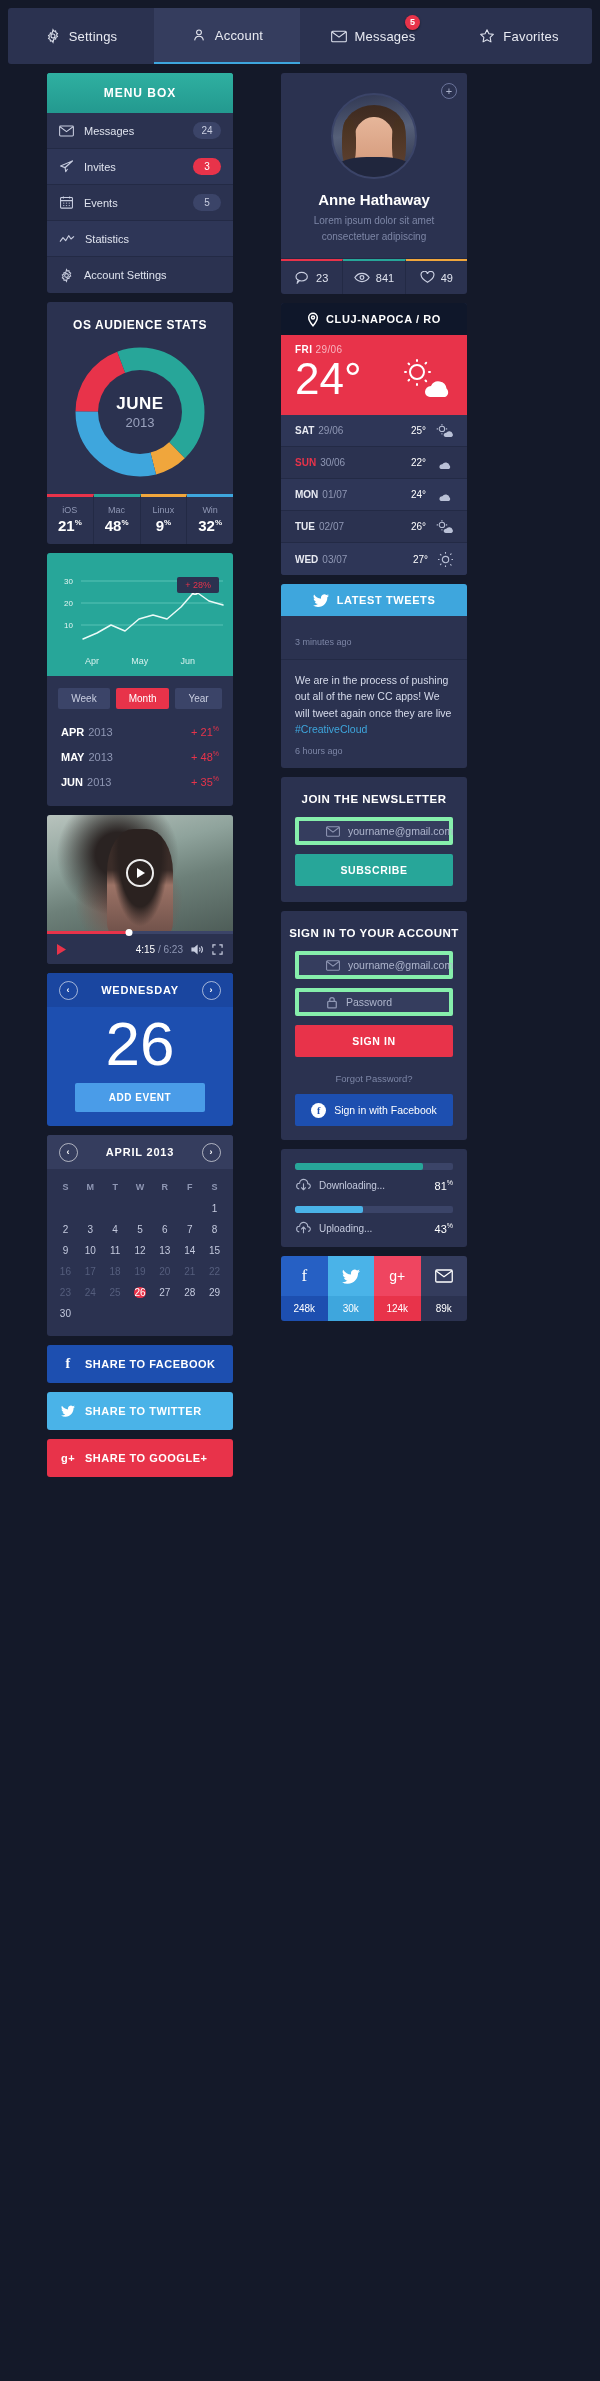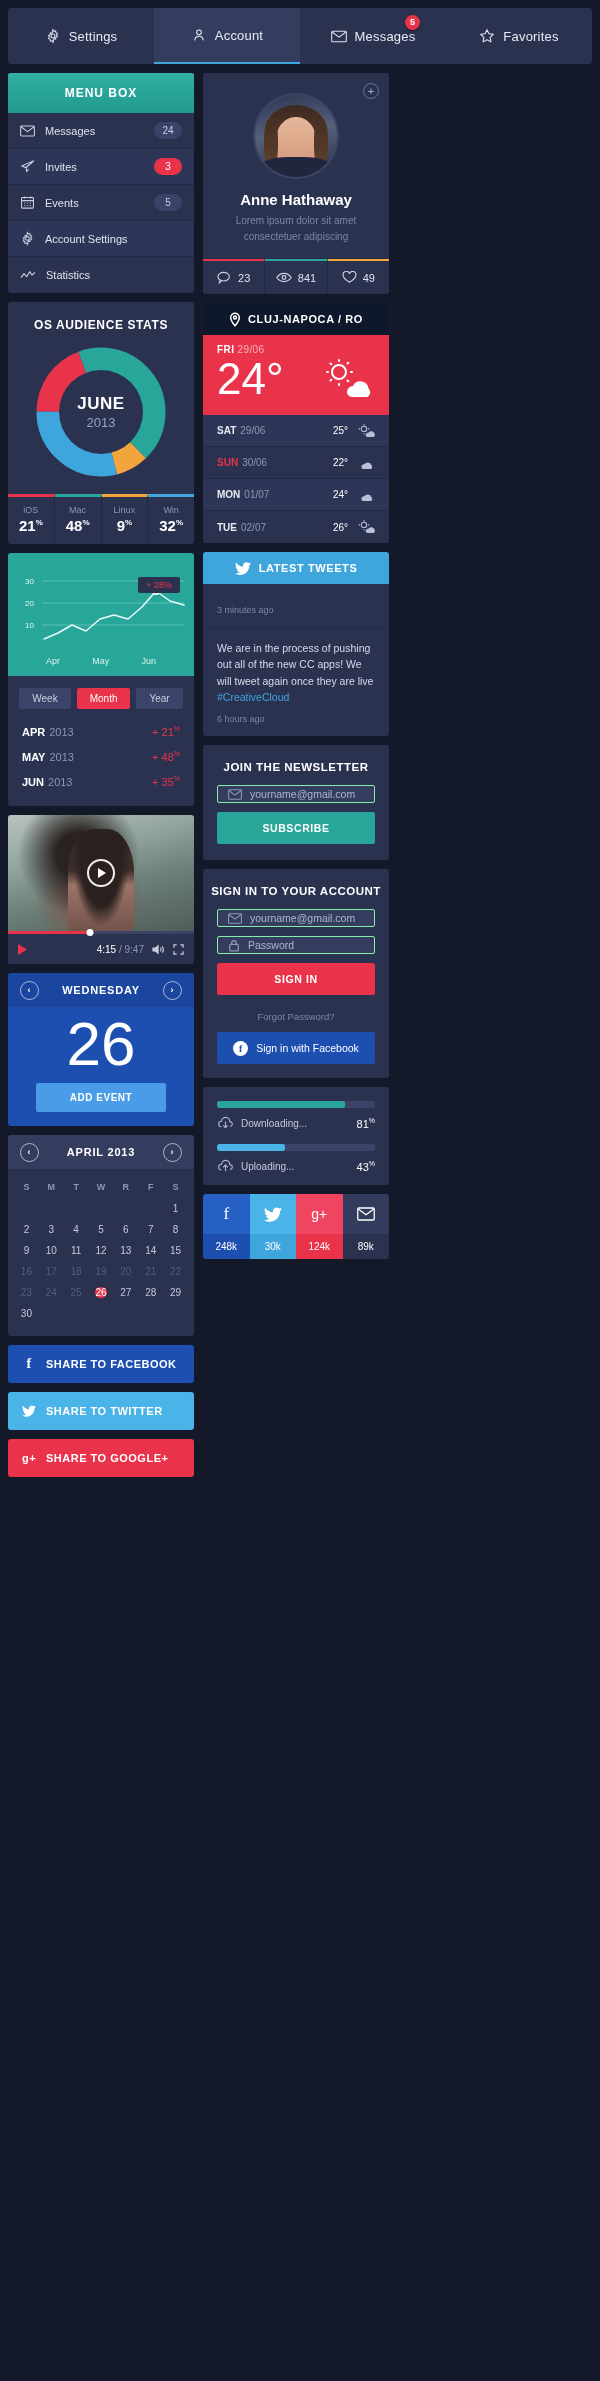--- a/index.html
+++ b/index.html
@@ -30,21 +30,21 @@
     position: absolute; top: 7px; right: 26px;
     background: #e8334a; color: #fff;
     font-size: 9px; font-weight: bold;
     width: 15px; height: 15px; line-height: 15px;
     border-radius: 50%; text-align: center;
     box-shadow: 0 1px 2px rgba(0,0,0,.5);
   }
 
   
   .cols { display: flex; gap: 9px; padding: 9px 8px 8px 8px; }
-  .col { width: 186px; display: flex; flex-direction: column; gap: 9px; }
+  .col { width: 186px; display: flex; flex-direction: column; gap: 9px; margin-left: 39px; }
   .col-right { width: 186px; }
   .card { background: #2b3250; border-radius: 3px; overflow: hidden; }
 
   
   .menu-head {
     background: #27a699; text-align: center;
     font-size: 12px; font-weight: bold; letter-spacing: 1px;
     padding: 13px 0; color: #fff;
     background-image: linear-gradient(#2fb0a1, #23998f);
   }
@@ -287,22 +287,22 @@
   .tw-text a { color: #3ea6dd; text-decoration: none; }
   .tw-time { font-size: 9px; color: #7d86a6; margin-top: 9px; }
 
   
   .form-title {
     text-align: center; font-size: 11.5px; font-weight: bold;
     letter-spacing: .5px; padding: 16px 0 12px;
   }
   .field {
     display: flex; align-items: center; gap: 8px;
-    margin: 0 14px 9px; height: 18px; padding: 0 10px;
-    background: #353d5e; border: 1px solid #86efac; border-radius: 2px;
+    margin: 0 14px 9px; height: 28px; padding: 0 27px;
+    background: #353d5e; border: 4px solid #86efac; border-radius: 2px;
     font-size: 10.5px; color: #aeb5cc;
   }
   .btn-primary {
     display: block; margin: 3px 14px 16px; padding: 10px 0;
     text-align: center; font-size: 10.5px; font-weight: bold; letter-spacing: .6px;
     border-radius: 2px; color: #fff;
   }
   .btn-teal { background: #27a699; }
   .btn-red { background: #e8334a; }
   .forgot { text-align: center; font-size: 9.5px; color: #7d86a6; padding-bottom: 10px; }
@@ -420,35 +420,35 @@
                 <path d="M2.5 9h19M7 2.5v3M17 2.5v3"></path>
               <path d="M6.5 13h2M11 13h2M15.5 13h2M6.5 17h2M11 17h2M15.5 17h2" stroke-width="1.4"></path>
             </svg>
           </span>
           <span class="menu-label">Events</span>
           <span class="pill">5</span>
         </div>
 
         <div class="menu-item">
           <span>
+            <svg width="16" height="12" viewBox="0 0 24 16" fill="none" stroke="#c9cee0" stroke-width="1.7" stroke-linejoin="round">
+              <path d="M1.5 12l4.5-6 4 4.5L14.5 3l3.5 5 4.5-4"></path>
+            </svg>
+          </span>
+          <span class="menu-label">Statistics</span>
+        </div>
+
+        <div class="menu-item">
+          <span>
             <svg width="15" height="15" viewBox="0 0 24 24" fill="none" stroke="#c9cee0" stroke-width="1.7">
               <circle cx="12" cy="12" r="3"></circle>
               <path d="M12 2.5l1.3 2.3 2.6-.5.5 2.6 2.3 1.3-1.4 2.3 1.4 2.3-2.3 1.3-.5 2.6-2.6-.5L12 21.5l-1.3-2.3-2.6.5-.5-2.6-2.3-1.3 1.4-2.3-1.4-2.3 2.3-1.3.5-2.6 2.6.5z"></path>
             </svg>
           </span>
           <span class="menu-label">Account Settings</span>
-        </div>
-
-        <div class="menu-item">
-          <span>
-            <svg width="16" height="12" viewBox="0 0 24 16" fill="none" stroke="#c9cee0" stroke-width="1.7" stroke-linejoin="round">
-              <path d="M1.5 12l4.5-6 4 4.5L14.5 3l3.5 5 4.5-4"></path>
-            </svg>
-          </span>
-          <span class="menu-label">Statistics</span>
         </div>
       </div>
 
       <div class="card">
         <div class="card-title">OS AUDIENCE STATS</div>
         <div class="donut-wrap">
           <div class="donut">
             <svg width="136" height="136" viewBox="0 0 42 42">
 
               <circle cx="21" cy="21" r="15.9155" fill="none" stroke="#e8334a" stroke-width="8" stroke-dasharray="19.1 80.9" stroke-dashoffset="25" transform="rotate(-90 21 21)"></circle>
@@ -539,21 +539,21 @@
           <div class="fill"></div>
           <div class="knob"></div>
         </div>
         <div class="vid-bar">
           <span>
             <svg width="9" height="11" viewBox="0 0 9 11">
                 <path d="M0 0l9 5.5L0 11z" fill="#e8334a"></path>
               </svg>
           </span>
           <span class="vid-time">
-            <b>4:15</b><span> / </span><span>9:47</span>
+            <b>4:15</b><span> / </span><span>6:23</span>
           </span>
           <span>
             <svg width="13" height="11" viewBox="0 0 14 12" fill="none" stroke="#c9cee0" stroke-width="1.3">
               <path d="M1 4.5h2.5L6.5 2v8L3.5 7.5H1z" fill="#c9cee0"></path>
                 <path d="M9 4c1 1 1 3 0 4M11 2.6c1.8 1.7 1.8 5.1 0 6.8"></path>
             </svg>
           </span>
           <span>
             <svg width="11" height="11" viewBox="0 0 12 12" fill="none" stroke="#c9cee0" stroke-width="1.3">
               <path d="M1 4V1h3M11 4V1H8M1 8v3h3M11 8v3H8"></path>
@@ -771,20 +771,31 @@
           <span class="wx-t"><span>26</span><span>°</span></span>
           <span>
             <svg width="17" height="14" viewBox="0 0 20 16" fill="none" stroke="#b9c0d6" stroke-width="1.2">
               <circle cx="7" cy="5.5" r="3.2"></circle>
                 <path d="M7 .8v-.6M7 11v.6M1.9 5.5H1.3M12.1 5.5h.6" stroke-linecap="round"></path>
               <path d="M9 13a3 3 0 013-3 4.2 4.2 0 017.5 1.3A2.5 2.5 0 0118 15h-6.5A2.5 2.5 0 019 13z" fill="#b9c0d6" stroke="none"></path>
             </svg>
           </span>
         </div>
 
+        <div class="wx-row2">
+          <span class="wx-day">WED</span>
+          <span class="wx-dte">03/07</span>
+          <span class="wx-t"><span>27</span><span>°</span></span>
+          <span>
+            <svg width="15" height="15" viewBox="0 0 16 16" fill="none" stroke="#b9c0d6" stroke-width="1.2">
+              <circle cx="8" cy="8" r="3.4"></circle>
+              <path d="M8 1.2V.3M8 15.7v-.9M1.2 8H.3M15.7 8h-.9M3.2 3.2l-.6-.6M13.4 13.4l.6.6M3.2 12.8l-.6.6M13.4 2.6l.6-.6" stroke-linecap="round"></path>
+            </svg>
+          </span>
+        </div>
 
       </div>
 
       <div class="card">
         <div class="tw-head">
           <span>
             <svg width="16" height="13" viewBox="0 0 16 13" fill="#fff">
                 <path d="M16 1.6c-.6.3-1.2.4-1.9.5.7-.4 1.2-1 1.4-1.8-.6.4-1.3.6-2.1.8A3.3 3.3 0 008 4.1c0 .3 0 .5.1.7A9.3 9.3 0 011.1.6 3.3 3.3 0 002.2 5c-.5 0-1-.2-1.5-.4 0 1.6 1.1 2.9 2.6 3.2-.3.1-.6.1-.9.1-.2 0-.4 0-.6-.1.4 1.3 1.6 2.3 3.1 2.3A6.6 6.6 0 010 11.5a9.3 9.3 0 005 1.5c6 0 9.3-5 9.3-9.3v-.4c.7-.5 1.2-1.1 1.7-1.7z"></path>
               </svg>
           </span>

